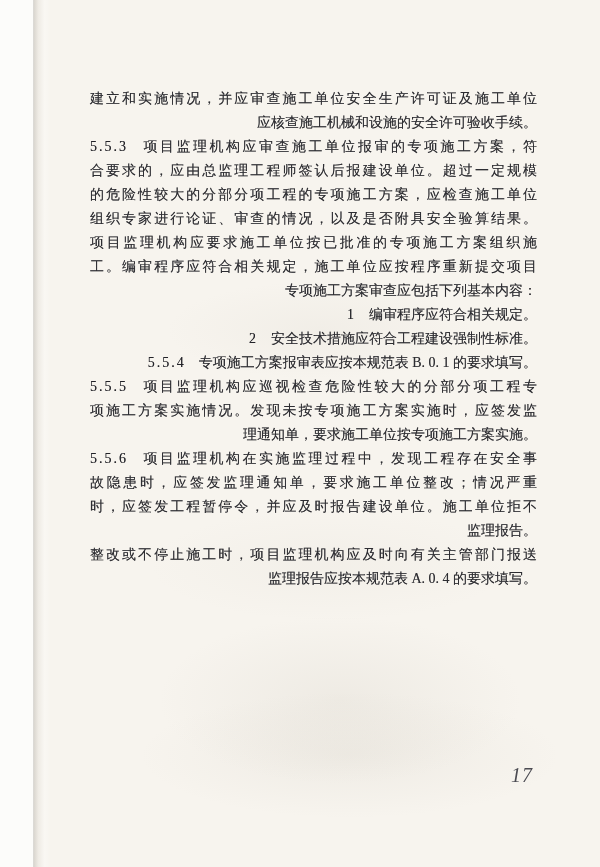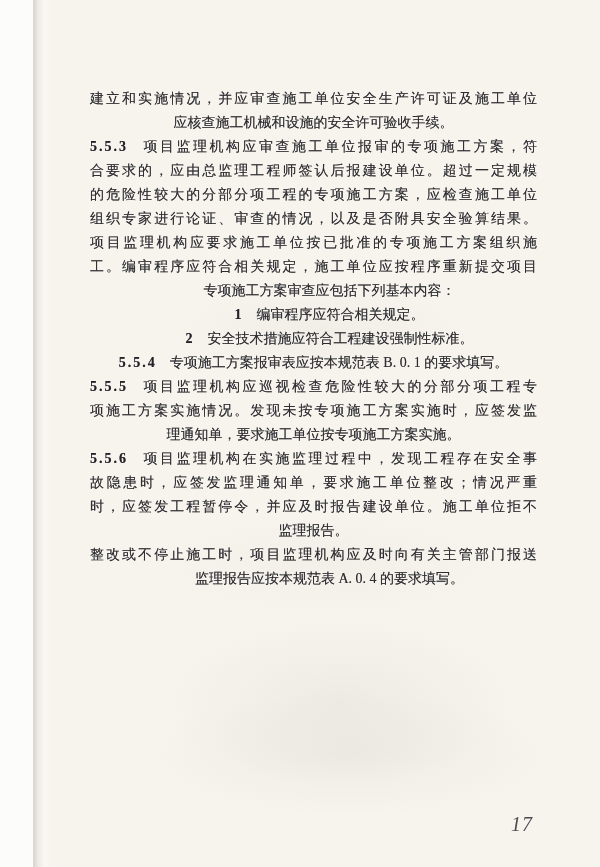--- a/index.html
+++ b/index.html
@@ -47,40 +47,40 @@
     width: 447px;
     color: #2d2d32;
     font-size: 14px;
     text-shadow: 0 0 0.5px rgba(45,45,50,0.55);
     margin-left: 8px;
   }
   .line {
     display: block;
     height: 24px;
     line-height: 24px;
-    text-align: center;
+    text-align: right;
     white-space: normal;
   }
   .line.fill {
     text-align: justify;
     text-align-last: justify;
   }
   .line.indent {
     padding-left: 32px;
   }
   .num {
-    font-weight: bold;
+    font-weight: normal;
     letter-spacing: 2px;
     margin-right: 13px;
     color: #222228;
   }
   .page-number {
     position: absolute;
     left: 505px;
-    top: 813px;
+    top: 764px;
     width: 34px;
     text-align: center;
     font-style: italic;
     font-size: 20px;
     letter-spacing: 1px;
     color: #4b4b52;
   }
 </style>
 </head>
 <body>

